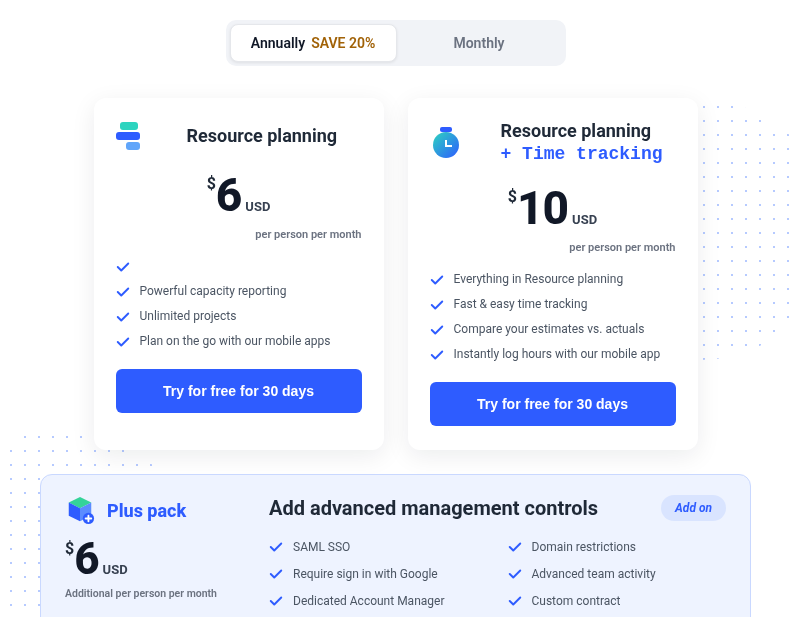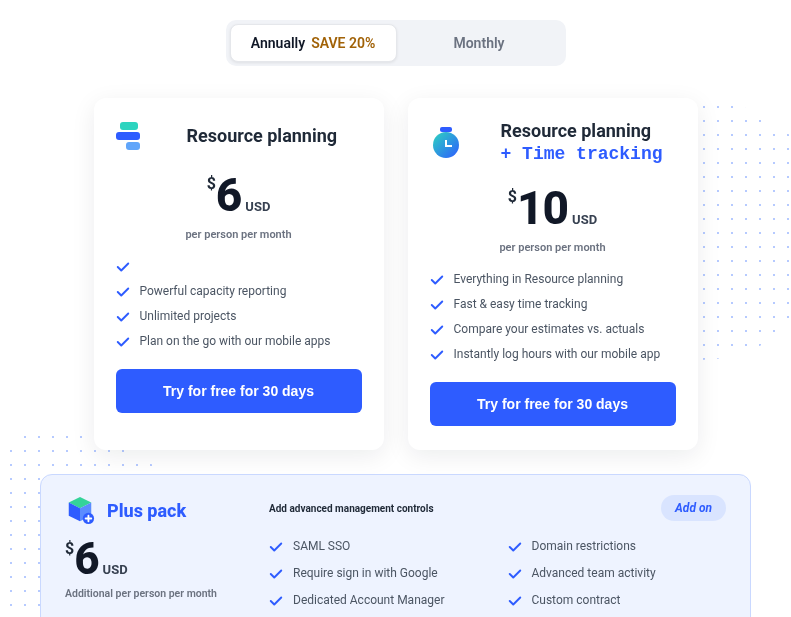--- a/index.html
+++ b/index.html
@@ -68,21 +68,21 @@
   }
   .card-header { display: flex; align-items: center; gap: 12px; margin-bottom: 16px; }
   .icon-box { width: 32px; height: 32px; position: relative; flex-shrink: 0; }
   .card-title { font-size: 18px; font-weight: 700; color: #1f2937; line-height: 1.2; margin-left: 27px; }
   .card-title .line2 { color: #2e5cff; font-family: Liberation Mono, monospace; }
 
   .price-row { text-align: center; margin-bottom: 6px; }
   .price-row .currency { font-size: 16px; font-weight: 700; color: #1f2937; vertical-align: top; position: relative; top: 6px; }
   .price-row .amount { font-size: 46px; font-weight: 800; color: #111827; letter-spacing: -1px; }
   .price-row .usd { font-size: 13px; font-weight: 700; color: #374151; margin-left: 4px; }
-  .price-sub { text-align: center; font-size: 11px; color: #6b7280; font-weight: 600; margin-bottom: 18px; }
+  .price-sub { text-align: right; font-size: 11px; color: #6b7280; font-weight: 600; margin-bottom: 18px; }
 
   .features { list-style: none; margin-bottom: 20px; }
   .features li { display: flex; align-items: flex-start; gap: 10px; font-size: 12px; color: #4b5563; margin-bottom: 10px; }
   .check { width: 14px; height: 14px; flex-shrink: 0; margin-top: 1px; }
 
   .cta {
     width: 100%;
     background: #2e5cff;
     color: #fff;
     border: none;
@@ -107,37 +107,37 @@
   .plus-left { width: 180px; }
   .plus-left-head { display: flex; align-items: center; gap: 12px; margin-bottom: 8px; }
   .plus-title { font-size: 18px; font-weight: 800; color: #2e5cff; }
   .plus-price .currency { font-size: 16px; font-weight: 700; color: #1f2937; vertical-align: top; position: relative; top: 6px; }
   .plus-price .amount { font-size: 44px; font-weight: 800; color: #111827; letter-spacing: -1px; }
   .plus-price .usd { font-size: 13px; font-weight: 700; color: #374151; margin-left: 4px; }
   .plus-sub { font-size: 10.5px; color: #6b7280; font-weight: 600; margin-top: 2px; }
 
   .plus-right { flex: 1; }
   .plus-right-head { display: flex; align-items: center; justify-content: space-between; margin-bottom: 18px; }
-  .plus-desc { font-size: 10px; font-weight: 700; color: #1f2937; }
+  .plus-desc { font-size: 20px; font-weight: 700; color: #1f2937; }
   .addon-badge {
     background: #d9e4ff;
     color: #2e5cff;
     font-size: 12px;
     font-weight: 700;
     padding: 6px 14px;
     border-radius: 999px;
     font-style: italic;
   }
   .plus-features {
     display: grid;
     grid-template-columns: 1fr 1fr;
     column-gap: 20px;
     row-gap: 12px;
   }
-  .plus-features .item { display: flex; gap: 10px; font-size: 12px; color: #4b5563; }
+  .plus-features .item { display: flex; align-items: center; gap: 10px; font-size: 12px; color: #4b5563; }
 
   
   .bars-icon .b { position: absolute; border-radius: 3px; height: 8px; }
   .bars-icon .b1 { background: #2dd4bf; width: 18px; left: 4px; top: 2px; }
   .bars-icon .b2 { background: #2e5cff; width: 24px; left: 0px; top: 12px; }
   .bars-icon .b3 { background: #60a5fa; width: 14px; left: 10px; top: 22px; }
 
   .timer-icon .circ {
     position: absolute; width: 26px; height: 26px; border-radius: 50%;
     background: linear-gradient(135deg,#2dd4bf,#2e5cff);

